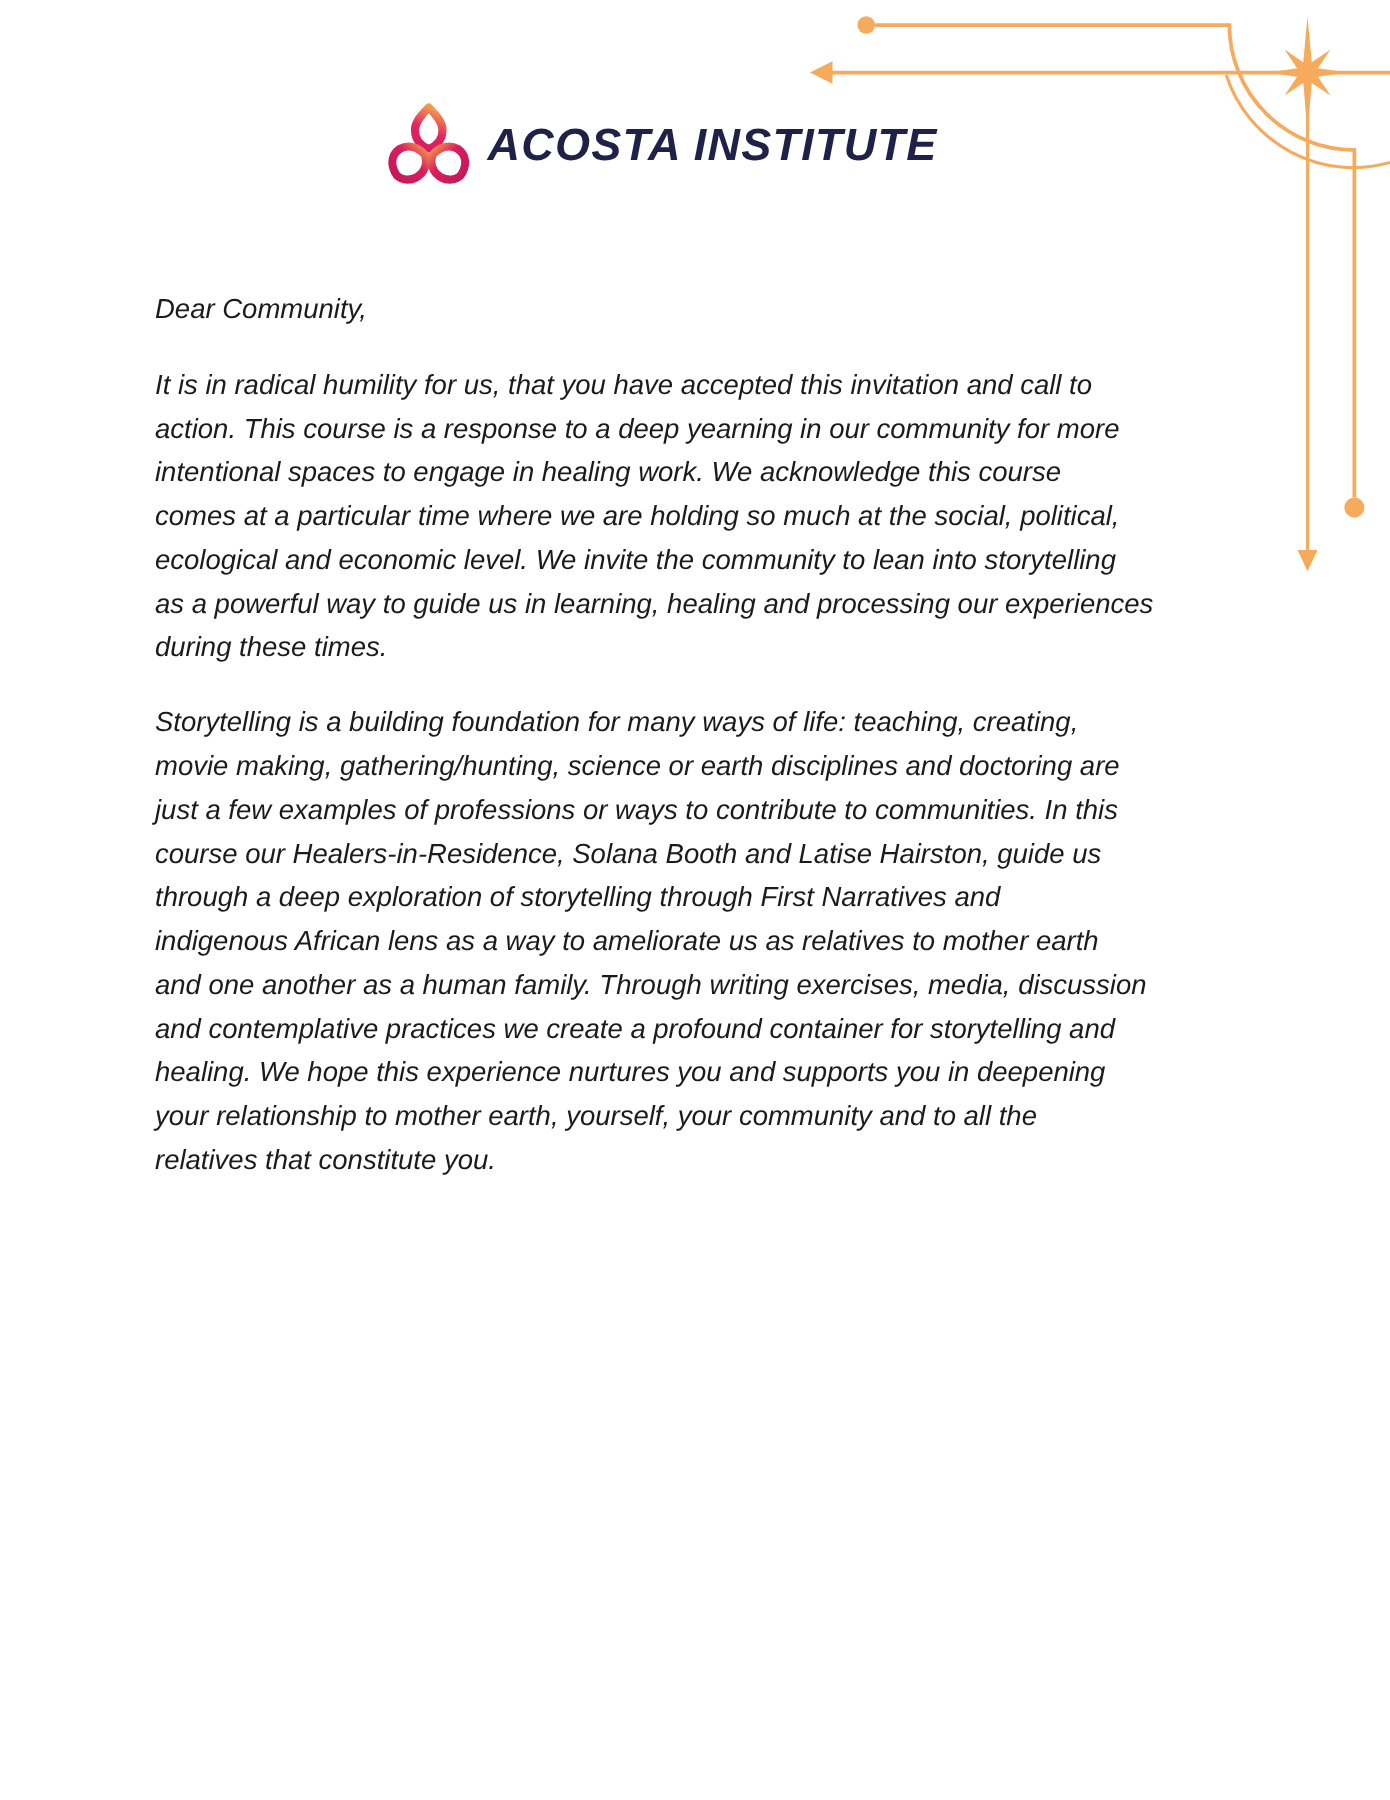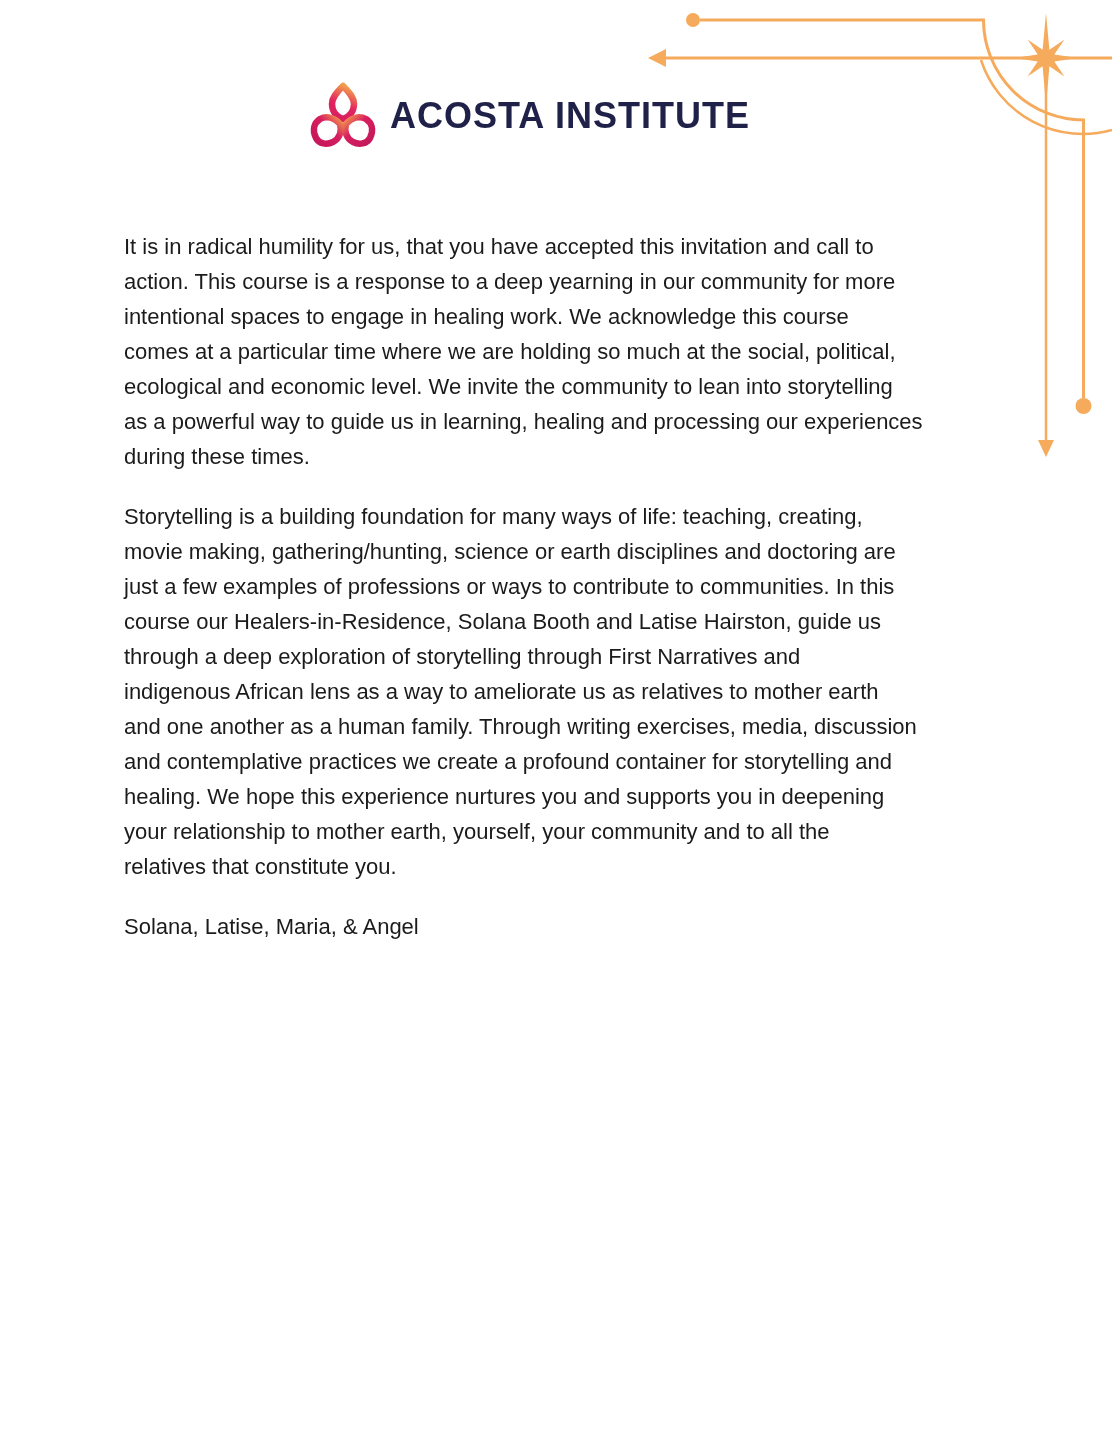--- a/index.html
+++ b/index.html
@@ -11,21 +11,21 @@
   }
   html,body{margin:0;padding:0;}
   body{
     width:1112px;height:1440px;
     background:var(--paper);
     font-family:"Liberation Sans","DejaVu Sans",sans-serif;
     color:var(--ink);
     position:relative;
     overflow:hidden;
   }
-  .page{position:absolute;inset:0;width:1112px;height:1440px;}
+  .page{position:absolute;inset:0;width:1112px;height:1440px;font-style:italic;}
   svg.decor{position:absolute;top:0;left:0;pointer-events:none;}
   .accent-stroke{stroke:var(--accent,#F6AA5C);fill:none;}
   .accent-fill{fill:var(--accent,#F6AA5C);}
   .brand{
     position:absolute;top:82px;left:308px;height:68px;
     display:flex;align-items:center;gap:12px;
   }
   .brand-name{
     font-size:36px;font-weight:700;letter-spacing:1px;
     color:var(--navy);white-space:nowrap;
@@ -85,20 +85,20 @@
       <path d="M 35 4 C 42 11 46 16 46 22 C 46 30 41 35 35 37 C 29 35 24 30 24 22 C 24 16 28 11 35 4 Z" fill="none" stroke="url(#gTop)" stroke-width="6.5" stroke-linejoin="round"></path>
 
       <path d="M 8 56 C 4 48 6 41 12 37 C 19 33 27 36 32 42 C 34 49 32 56 25 60 C 19 63 11 62 8 56 Z" fill="none" stroke="url(#gLeft)" stroke-width="6.5" stroke-linejoin="round"></path>
 
       <path d="M 62 56 C 66 48 64 41 58 37 C 51 33 43 36 38 42 C 36 49 38 56 45 60 C 51 63 59 62 62 56 Z" fill="none" stroke="url(#gRight)" stroke-width="6.5" stroke-linejoin="round"></path>
     </svg>
     <div class="brand-name">ACOSTA INSTITUTE</div>
   </header>
 
   <main class="letter">
+    <p class="greeting">Dear Community,</p>
     <div id="paragraphs">
         <p class="para">It is in radical humility for us, that you have accepted this invitation and call to<br>action. This course is a response to a deep yearning in our community for more<br>intentional spaces to engage in healing work. We acknowledge this course<br>comes at a particular time where we are holding so much at the social, political,<br>ecological and economic level. We invite the community to lean into storytelling<br>as a powerful way to guide us in learning, healing and processing our experiences<br>during these times.</p>
         <p class="para">Storytelling is a building foundation for many ways of life: teaching, creating,<br>movie making, gathering/hunting, science or earth disciplines and doctoring are<br>just a few examples of professions or ways to contribute to communities. In this<br>course our Healers-in-Residence, Solana Booth and Latise Hairston, guide us<br>through a deep exploration of storytelling through First Narratives and<br>indigenous African lens as a way to ameliorate us as relatives to mother earth<br>and one another as a human family. Through writing exercises, media, discussion<br>and contemplative practices we create a profound container for storytelling and<br>healing. We hope this experience nurtures you and supports you in deepening<br>your relationship to mother earth, yourself, your community and to all the<br>relatives that constitute you.</p>
       </div>
-    <p class="signature">Solana, Latise, Maria, &amp; Angel</p>
   </main>
 
 </div>
 
 </body></html>

